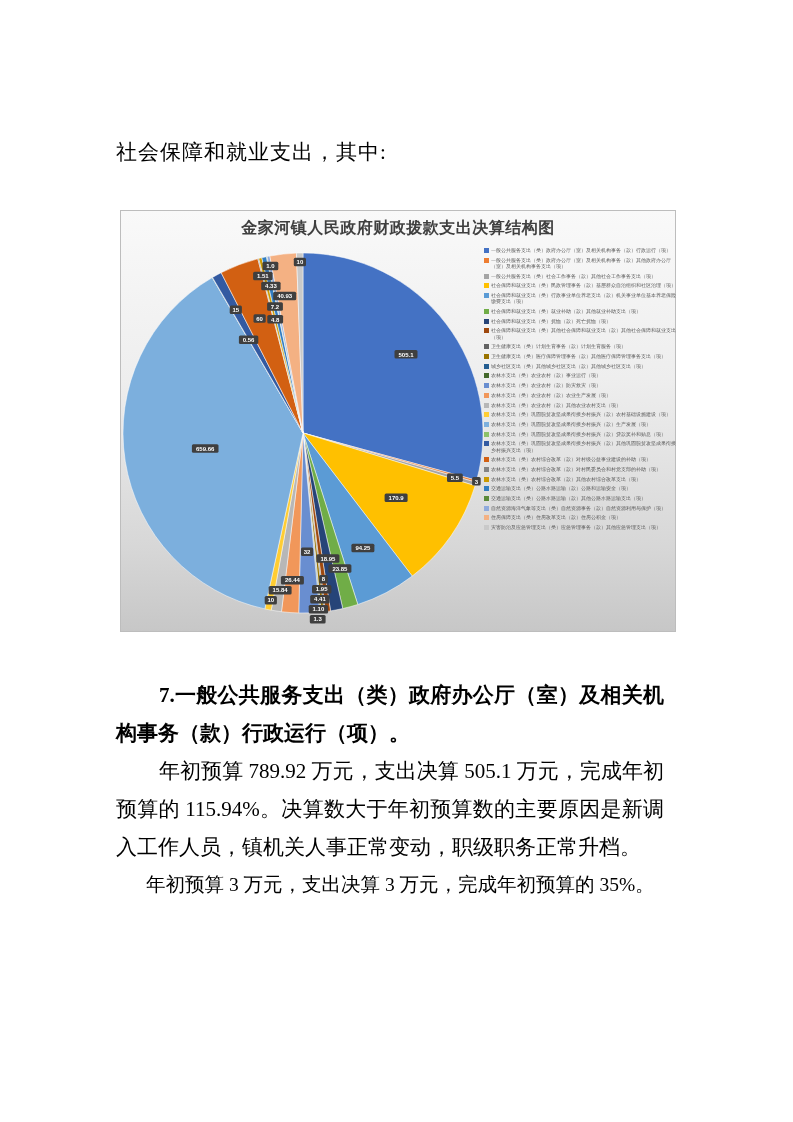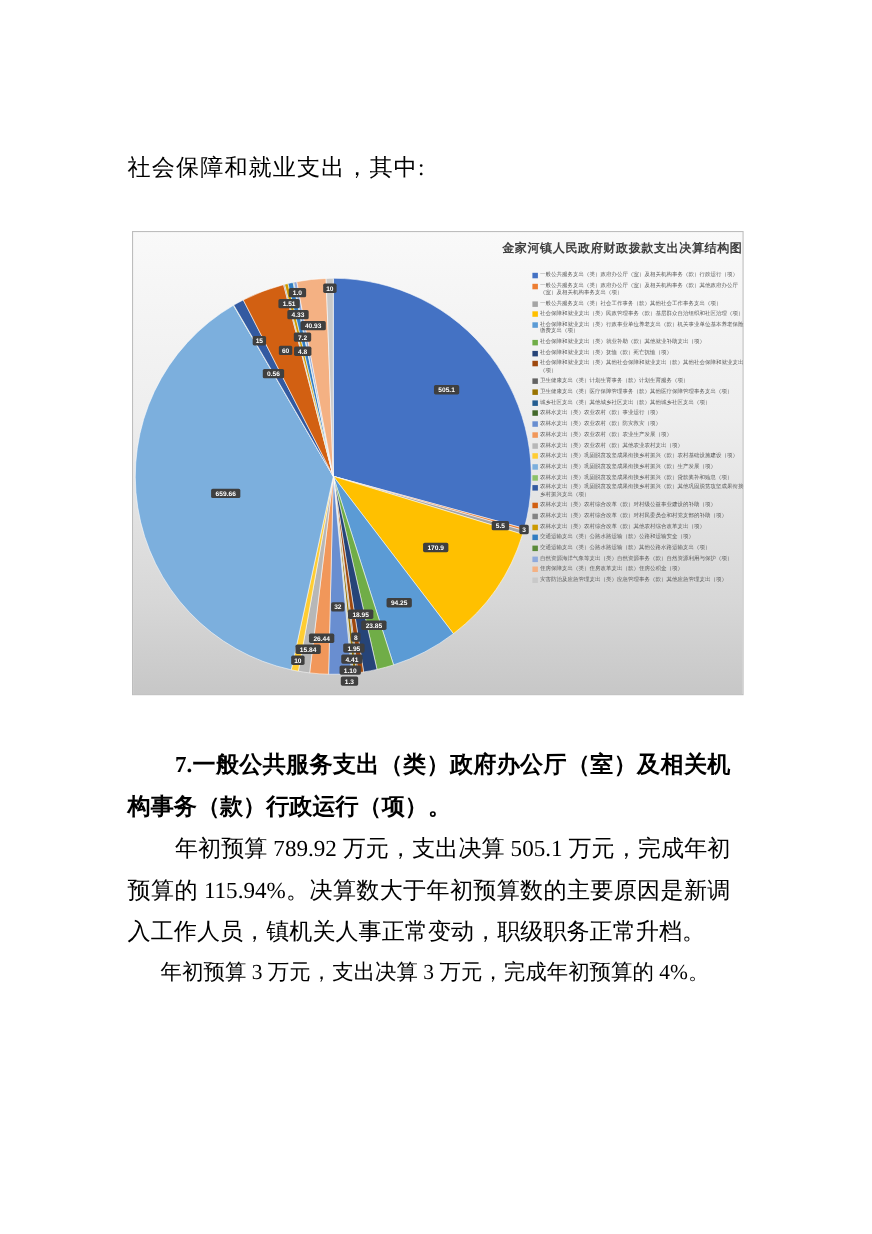--- a/index.html
+++ b/index.html
@@ -4,22 +4,22 @@
 <style>
   html,body{margin:0;padding:0;}
   body{width:793px;height:1122px;background:#ffffff;color:#000;
        font-family:"Liberation Serif","DejaVu Serif",serif;overflow:hidden;}
   .doc{padding:136px 0 0 116px;}
   .intro{font-size:21px;line-height:32px;letter-spacing:1px;}
   .chart-figure{position:relative;width:556px;height:422px;margin:42px 0 0 4px;
        background:linear-gradient(180deg,#f9f9f9 0%,#eeeeee 40%,#d7d7d7 80%,#c7c7c7 100%);
        border:1px solid #bdbdbd;box-sizing:border-box;
        font-family:"Liberation Sans","DejaVu Sans",sans-serif;}
-  .chart-title{position:absolute;top:7px;left:0;width:100%;text-align:right;
-       font-size:11px;font-weight:bold;color:#3f3f3f;letter-spacing:.5px;}
+  .chart-title{position:absolute;top:7px;left:0;width:100%;text-align:center;
+       font-size:16px;font-weight:bold;color:#3f3f3f;letter-spacing:.5px;}
   .pie-svg{position:absolute;left:0;top:0;}
   .legend{position:absolute;left:363px;top:36px;width:192px;}
   .lg-item{display:flex;align-items:flex-start;margin-bottom:3.4px;}
   .sw{width:5px;height:5px;margin:1px 2px 0 0;flex:0 0 5px;}
   .lg-t{font-size:5px;line-height:6.3px;color:#595959;}
   .paras{width:548px;margin-top:44px;font-size:21px;line-height:38px;text-align:justify;}
   .paras p{margin:0;text-indent:43px;}
   .paras p.b{font-weight:bold;}
   .paras p.tight{font-size:20px;width:565px;letter-spacing:-.2px;}
   .paras p.last{font-size:19.5px;width:565px;text-indent:30px;}
@@ -278,16 +278,16 @@
         <div class="lg-item">
           <span class="sw" style="background: rgb(201, 201, 201);"></span>
           <span class="lg-t">灾害防治及应急管理支出（类）应急管理事务（款）其他应急管理支出（项）</span>
         </div>
       </div>
   </div>
 
   <div id="paras" class="paras">
       <p class="b ">7.一般公共服务支出（类）政府办公厅（室）及相关机构事务（款）行政运行（项）。</p>
       <p class="">年初预算 789.92 万元，支出决算 505.1 万元，完成年初预算的 115.94%。决算数大于年初预算数的主要原因是新调入工作人员，镇机关人事正常变动，职级职务正常升档。</p>
-      <p class="last">年初预算 3 万元，支出决算 3 万元，完成年初预算的 4%。</p>
+      <p class="last">年初预算 3 万元，支出决算 3 万元，完成年初预算的 35%。</p>
     </div>
 
 </div>
 
 </body></html>

